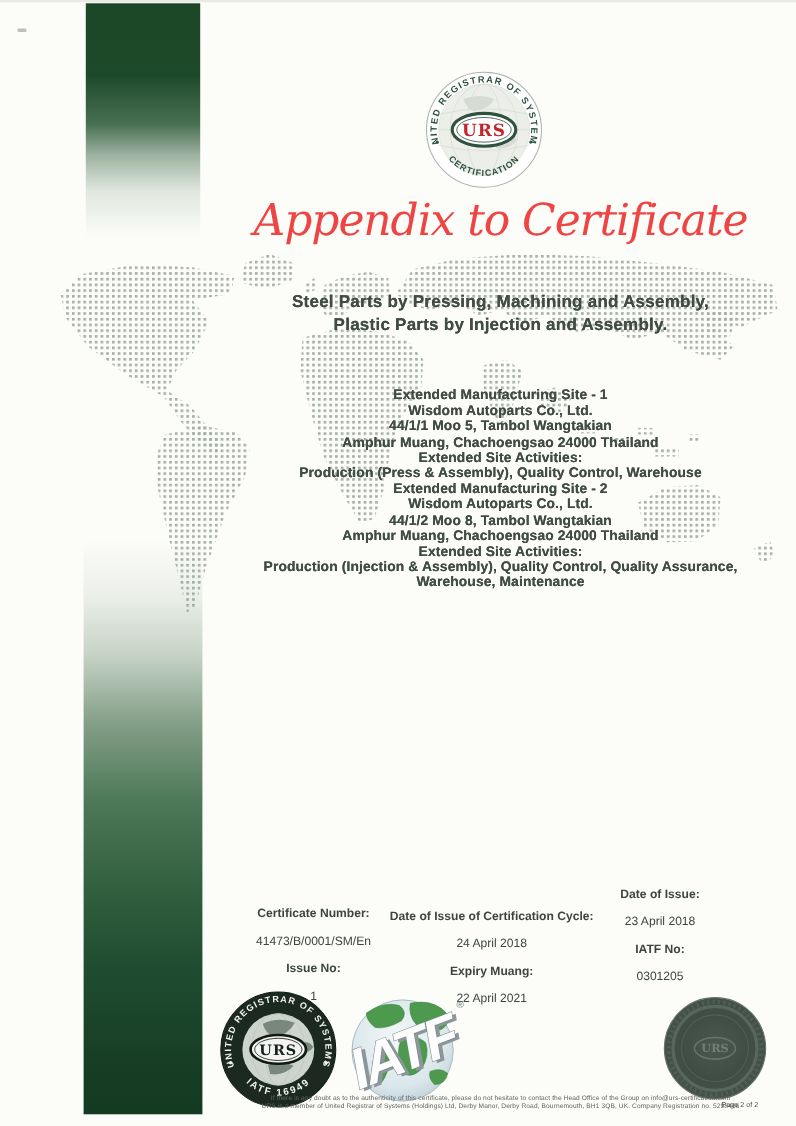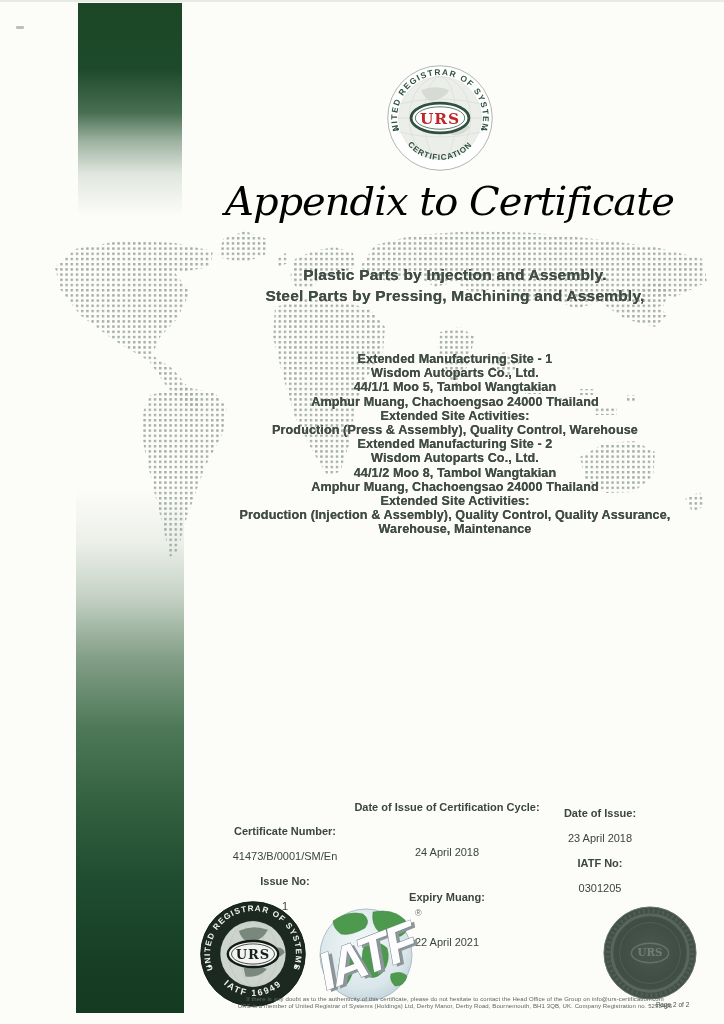--- a/index.html
+++ b/index.html
@@ -20,39 +20,39 @@
     position:absolute;left:76px;top:490px;width:108px;height:523px;
     background:linear-gradient(180deg,rgba(255,255,255,0) 0%,rgba(205,216,203,.35) 10%,
       rgba(163,184,164,.6) 20%,rgba(111,143,116,.85) 32%,#4f7a59 45%,#33603f 60%,
       #1f4c30 75%,#173f25 90%,#143a22 100%);
   }
   .map{position:absolute;left:55px;top:227px;width:660px;height:340px;z-index:1;}
 
   .title{
     position:absolute;left:225px;top:178px;width:460px;z-index:2;
     font-family:"DejaVu Serif", serif;font-style:italic;font-size:40px;
-    color:#000000;text-align:left;letter-spacing:-1px;white-space:nowrap;
+    color:#ef4444;text-align:center;letter-spacing:-1px;white-space:nowrap;
   }
   .scope{
     position:absolute;left:190px;top:264px;width:530px;z-index:2;
     font-weight:bold;font-size:15.5px;line-height:21px;color:#414c46;
     text-align:center;text-shadow:0 0 .5px #414c46;letter-spacing:.2px;
   }
   .sites{
     position:absolute;left:140px;top:352px;width:630px;z-index:2;
     font-weight:bold;font-size:12.6px;line-height:14.2px;color:#414c46;
     text-align:center;text-shadow:0 0 .4px #414c46;letter-spacing:.1px;
   }
 
   .tcol{position:absolute;display:flex;flex-direction:column;align-items:center;z-index:2;
         color:#3c4641;font-size:11px;}
   .tcol > div{height:25px;line-height:14px;white-space:nowrap;font-weight:bold;}
   .tcol > div:nth-child(even){font-weight:normal;}
   .tcol1{left:205px;top:824px;width:160px;}
-  .tcol2{left:337px;top:800px;width:220px;gap:20px;}
+  .tcol2{left:337px;top:826px;width:220px;}
   .tcol3{left:520px;top:806px;width:160px;justify-content:flex-end;}
 
   .seal-top{position:absolute;left:384px;top:62px;width:112px;height:112px;z-index:2;}
   .seal-iatf{position:absolute;left:197px;top:898px;width:112px;height:112px;z-index:2;}
   .logo-iatf{position:absolute;left:303px;top:896px;width:130px;height:118px;z-index:2;}
   .seal-emboss{position:absolute;left:601px;top:904px;width:98px;height:98px;z-index:2;}
 
   .fineprint{
     position:absolute;left:235px;top:996px;width:440px;z-index:2;
     font-size:6px;line-height:6.8px;color:#5f645f;text-align:center;letter-spacing:.1px;
@@ -124,22 +124,22 @@
     <circle cx="14.5" cy="72" r="1.5" fill="#2e5140"></circle>
     <circle cx="105.5" cy="72" r="1.5" fill="#2e5140"></circle>
     <ellipse cx="60" cy="60" rx="31" ry="16" fill="#ffffff" stroke="#2e5140" stroke-width="3"></ellipse>
     <ellipse cx="60" cy="60" rx="26.5" ry="12" fill="none" stroke="#2e5140" stroke-width="0.8"></ellipse>
     <text x="60" y="66" text-anchor="middle" font-family="DejaVu Serif, serif" font-weight="bold" font-size="16.5" letter-spacing="1" fill="#bf272c">URS</text>
   </svg>
 
   <div class="title">Appendix to Certificate</div>
 
   <div class="scope">
+      <div>Steel Parts by Pressing, Machining and Assembly,</div>
       <div>Plastic Parts by Injection and Assembly.</div>
-      <div>Steel Parts by Pressing, Machining and Assembly,</div>
     </div>
 
   <div class="sites">
       <div>Extended Manufacturing Site - 1</div>
       <div>Wisdom Autoparts Co., Ltd.</div>
       <div>44/1/1 Moo 5, Tambol Wangtakian</div>
       <div>Amphur Muang, Chachoengsao 24000 Thailand</div>
       <div>Extended Site Activities:</div>
       <div>Production (Press &amp; Assembly), Quality Control, Warehouse</div>
       <div>Extended Manufacturing Site - 2</div>

